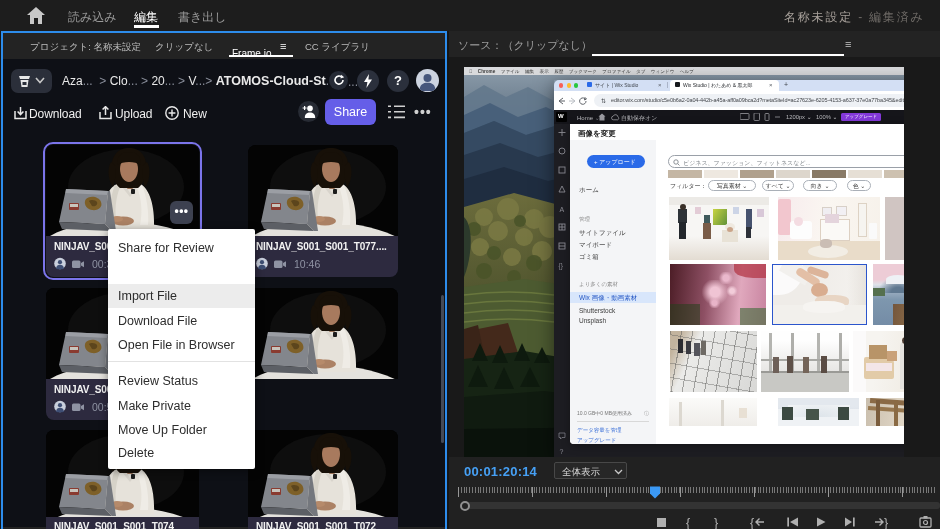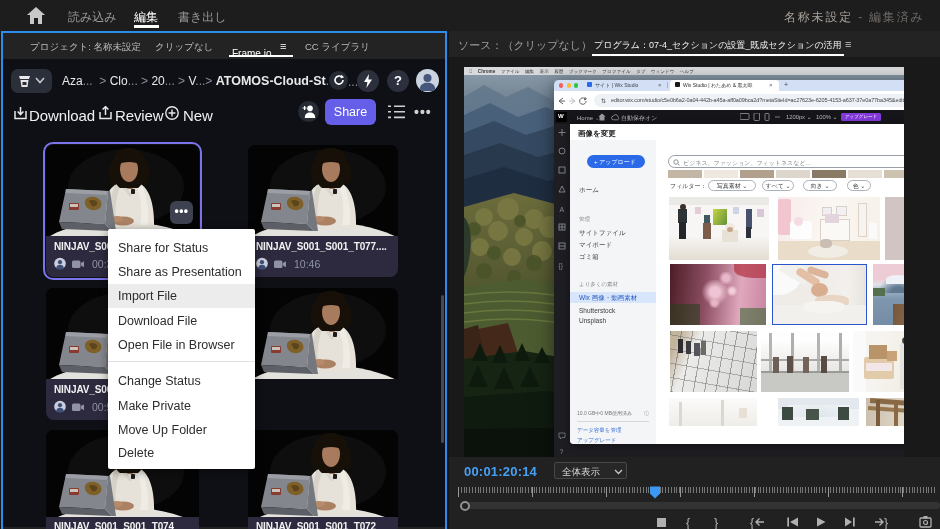--- a/index.html
+++ b/index.html
@@ -6,21 +6,21 @@
   html,body { width:940px; height:529px; overflow:hidden; background:#141414;
     font-family:"Liberation Sans", sans-serif; }
   .abs { position:absolute; }
   #stage { position:relative; width:940px; height:529px; background:#161616; }
   #appbar { left:0; top:0; width:940px; height:31px; background:#1d1d1d; }
   .apptab { position:absolute; top:9px; font-size:12px; color:#9b9b9b; }
   #lpanel { left:1px; top:31px; width:446px; height:500px; border:2px solid #2d8ceb; background:#232323; }
   .ptab { position:absolute; top:8px; font-size:9.5px; color:#bdbdbd; white-space:nowrap; }
   #fio { position:absolute; left:0; top:26px; width:442px; height:468px; background:#0e1016; }
   .circ { position:absolute; border-radius:50%; background:#2a2e3a; color:#fff; text-align:center; }
-  .tbtxt { position:absolute; top:48px; font-size:15px; color:#f0f0f0; font-weight:500; letter-spacing:-0.1px; }
+  .tbtxt { position:absolute; top:48px; font-size:12px; color:#f0f0f0; font-weight:500; letter-spacing:-0.1px; }
   .cardthumb { position:absolute; overflow:hidden; border-radius:8px 8px 0 0; background:#000; }
   .cardcap { position:absolute; background:#2d2a3f; border-radius:0 0 8px 8px; }
   .fname { position:absolute; left:8px; top:5px; font-size:10px; letter-spacing:-0.1px; font-weight:bold; color:#f2f2f2; white-space:nowrap; overflow:hidden; }
   .meta { position:absolute; left:8px; top:21px; height:14px; color:#8f93a3; font-size:10.5px; }
   #cmenu { left:108px; top:229px; width:147px; height:240px; background:#ffffff; border-radius:2px;
     box-shadow:0 2px 10px rgba(0,0,0,.45); z-index:50; }
   .mi { position:absolute; left:0; width:147px; height:24px; font-size:12.5px; color:#2d2d2d;
     line-height:24px; padding-left:10px; white-space:nowrap; }
   #rpanel { left:449px; top:31px; width:491px; height:498px; background:#1e1e1e; }
   #rtabs { position:absolute; left:0; top:0; width:491px; height:26px; background:#232323; }
@@ -90,21 +90,21 @@
 
       <svg class="abs" style="left:11px;top:48px" width="13" height="13" viewBox="0 0 13 13">
         <path d="M1 4 V11.5 H12 V4" stroke="#e8e8e8" stroke-width="1.5" fill="none"></path>
         <path d="M6.5 0 V7 M3.6 4.6 L6.5 7.6 L9.4 4.6" stroke="#e8e8e8" stroke-width="1.5" fill="none"></path>
       </svg>
       <div class="tbtxt" style="left:26px">Download</div>
       <svg class="abs" style="left:96px;top:47px" width="13" height="14" viewBox="0 0 13 14">
         <path d="M1 6 V12.5 H12 V6" stroke="#e8e8e8" stroke-width="1.5" fill="none"></path>
         <path d="M6.5 9 V1 M3.6 3.6 L6.5 0.6 L9.4 3.6" stroke="#e8e8e8" stroke-width="1.5" fill="none"></path>
       </svg>
-      <div class="tbtxt" style="left:112px">Review</div>
+      <div class="tbtxt" style="left:112px">Upload</div>
       <svg class="abs" style="left:162px;top:47px" width="14" height="14" viewBox="0 0 14 14">
         <circle cx="7" cy="7" r="6.2" stroke="#e8e8e8" stroke-width="1.4" fill="none"></circle>
         <path d="M7 3.6 V10.4 M3.6 7 H10.4" stroke="#e8e8e8" stroke-width="1.4"></path>
       </svg>
       <div class="tbtxt" style="left:180px">New</div>
       <div class="circ" style="left:295px;top:42px;width:21px;height:21px;background:#272b34">
         <svg style="margin-top:4px" width="14" height="13" viewBox="0 0 14 13">
           <circle cx="8" cy="3.4" r="2.8" fill="#fff"></circle>
           <path d="M2.8 13 C2.8 9 5 7.6 8 7.6 C11 7.6 13.2 9 13.2 13 Z" fill="#fff"></path>
           <path d="M2.6 1 V5 M0.6 3 H4.6" stroke="#fff" stroke-width="1.2"></path>
@@ -234,36 +234,34 @@
   <div class="cardthumb" style="left:248px;top:430px;width:150px;height:87px">
     <svg width="153" height="91">
         <use href="#vidscene"></use>
       </svg>
   </div>
   <div class="cardcap" style="left:248px;top:517px;width:150px;height:12px;border-radius:0">
     <div class="fname" style="top:4px">NINJAV_S001_S001_T072</div>
   </div>
 
   <div class="abs" id="cmenu">
-    <div class="mi" style="top:7px">Share for Status</div>
-    <div class="mi" style="top:31px">Share as Presentation</div>
+    <div class="mi" style="top:7px">Share for Review</div>
     <div class="mi" style="top:55px;height:24px;background:#ececec">Import File</div>
     <div class="mi" style="top:104px">Open File in Browser</div>
     <div class="mi" style="top:80px">Download File</div>
     <div class="abs" style="left:0;top:132px;width:147px;height:1px;background:#e2e2e2"></div>
-    <div class="mi" style="top:140px">Change Status</div>
+    <div class="mi" style="top:140px">Review Status</div>
     <div class="mi" style="top:165px">Make Private</div>
     <div class="mi" style="top:212px">Delete</div>
     <div class="mi" style="top:189px">Move Up Folder</div>
   </div>
 
   <div class="abs" id="rpanel">
     <div id="rtabs">
       <div class="rtab" style="left:9px;font-size:11px;top:7px">ソース：（クリップなし）</div>
-      <div class="rtab" style="left:145px;color:#f2f2f2">プログラム：07-4_セクションの設置_既成セクションの活用</div>
       <div class="abs" style="left:143px;top:23px;width:252px;height:1.5px;background:#fff"></div>
       <div class="rtab" style="left:396px;color:#c8c8c8;font-size:11px;top:7px">≡</div>
     </div>
     <div class="abs" style="left:0;top:26px;width:491px;height:400px;background:#191919"></div>
   </div>
 
   <div class="abs" id="video">
 
     <svg class="abs" style="left:0;top:0" width="476" height="390" viewBox="0 0 476 390">
       <defs>

